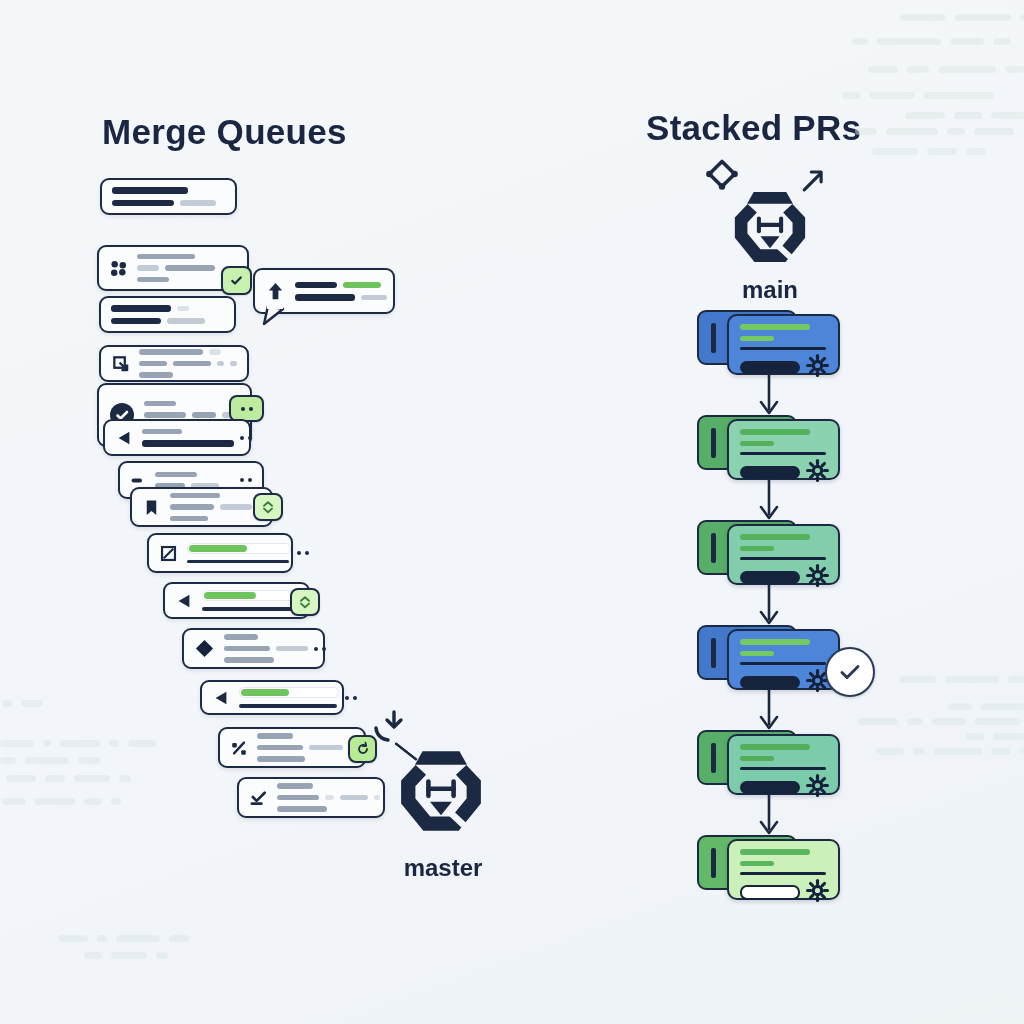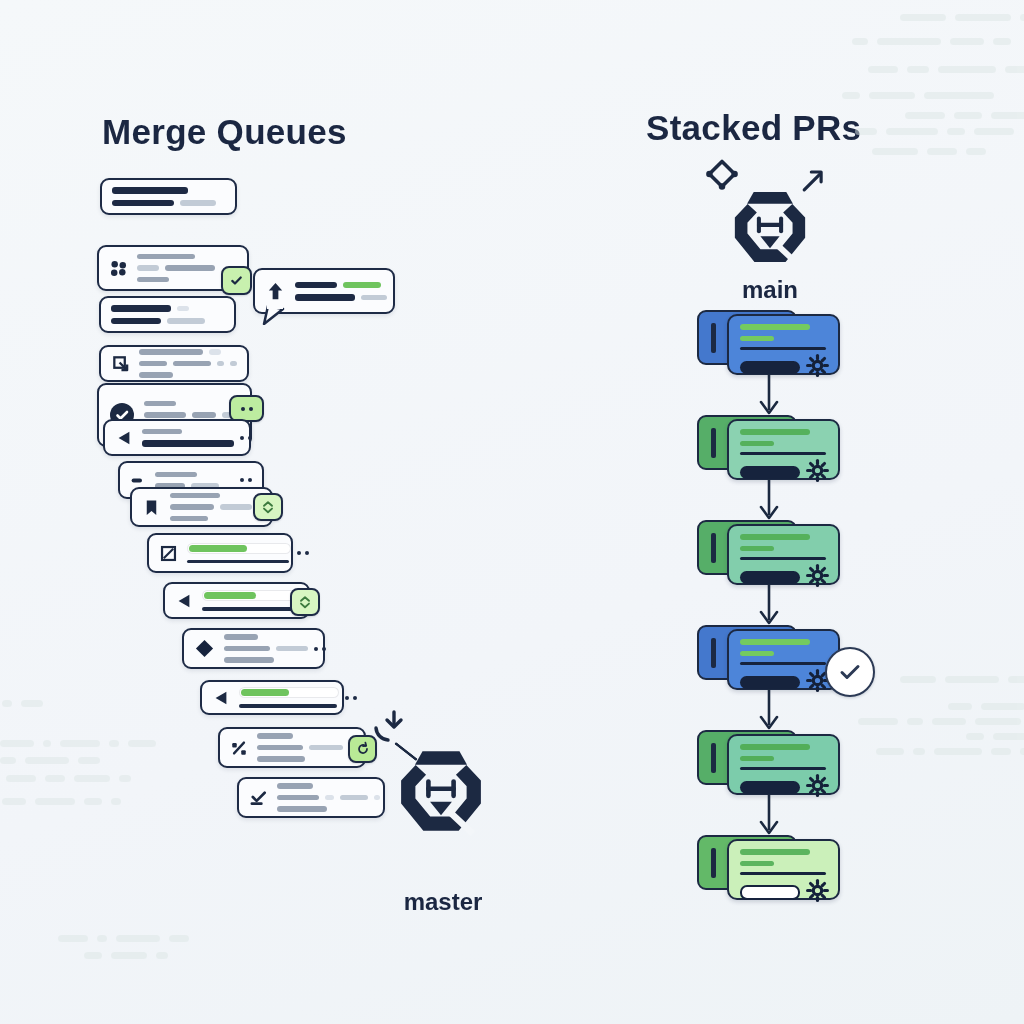--- a/index.html
+++ b/index.html
@@ -106,21 +106,21 @@
     <path d="M28 4h44l9 16H19z" fill="#1c2942"></path>
     <path d="M26 26L11 42v21l22 27h34l22-27V42L74 26" fill="none" stroke="#1c2942" stroke-width="17" stroke-linejoin="miter"></path>
     <line x1="58" y1="74" x2="88" y2="102" stroke="#f3f6f9" stroke-width="8"></line>
     <g stroke="#1c2942" stroke-width="5.5" stroke-linecap="round">
       <line x1="35" y1="40" x2="35" y2="57"></line>
         <line x1="65" y1="40" x2="65" y2="57"></line>
         <line x1="35" y1="48.5" x2="65" y2="48.5"></line>
     </g>
     <path d="M37 64h26l-13 16z" fill="#1c2942"></path>
   </svg></div>
-<div class="branch-label" style="left:395px;top:888px;width:96px;">master</div>
+<div class="branch-label" style="left:395px;top:854px;width:96px;">master</div>
 
 <div id="left-queue">
     <div class="card" style="left: 100px; top: 178px; width: 137px; height: 37px;">
       <div class="rows">
         <div class="row">
           <span class="seg h6" style="width: 76px; background: rgb(30, 42, 68);"></span>
         </div>
         <div class="row">
           <span class="seg h6" style="width: 62px; background: rgb(30, 42, 68);"></span>
           <span class="seg" style="width: 36px; background: rgb(194, 203, 214);"></span>

